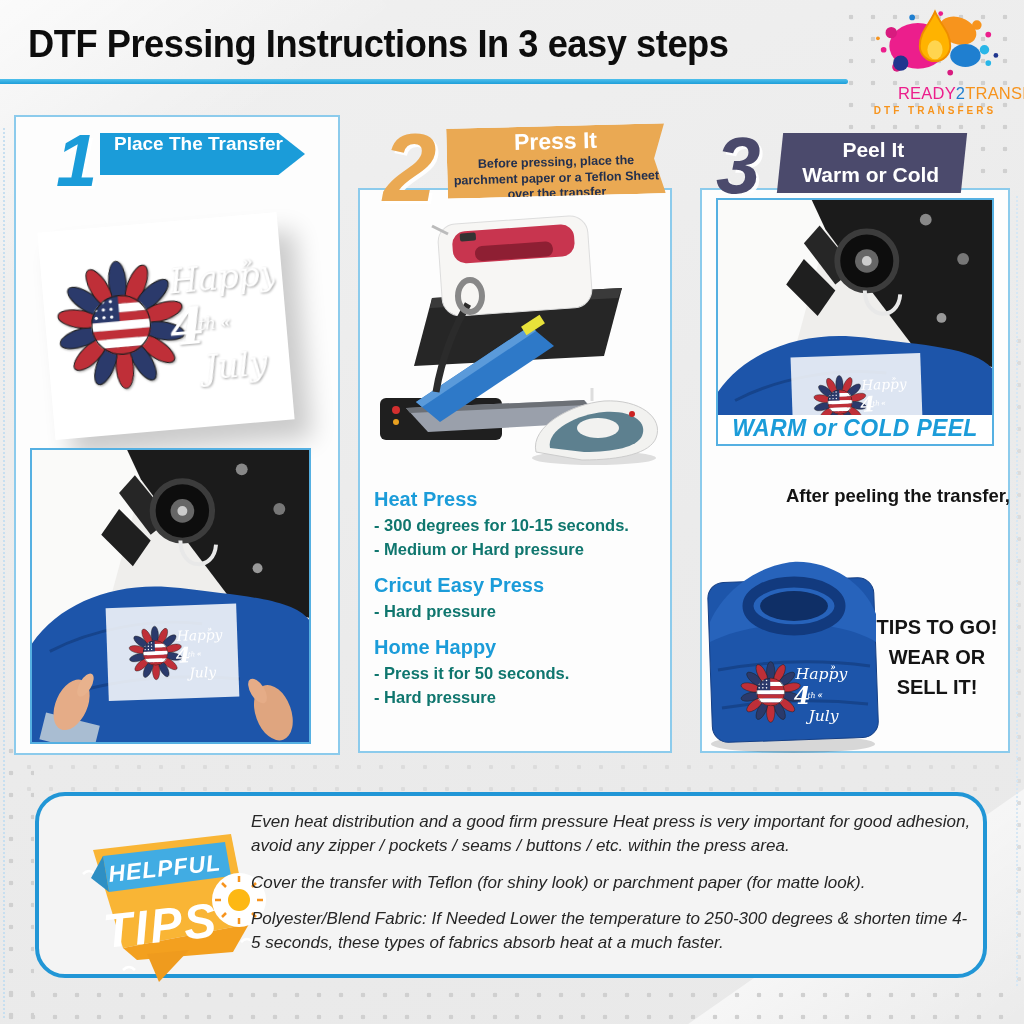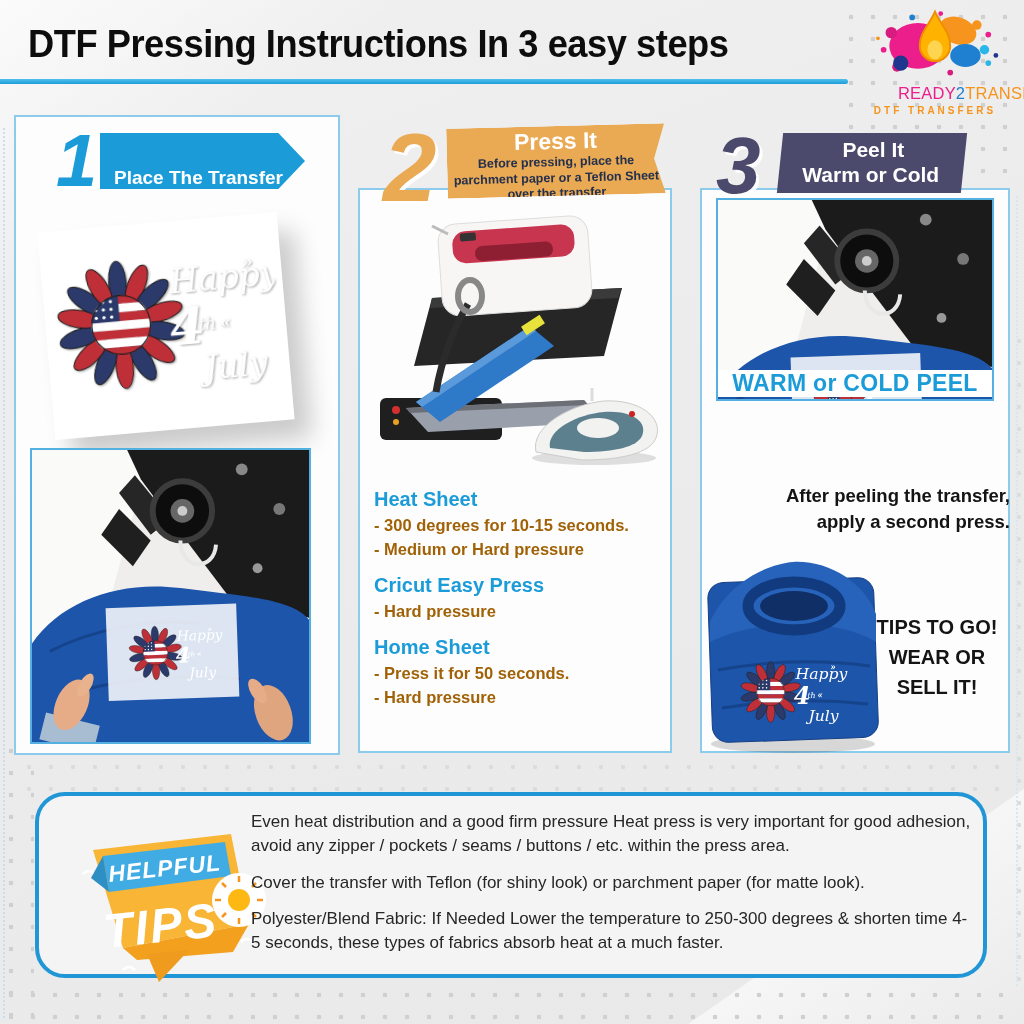--- a/index.html
+++ b/index.html
@@ -25,23 +25,23 @@
   .logo-ready{color:#ec1e8c;} .logo-two{color:#1f7fd0;} .logo-transfer{color:#f7941d;}
   .logo-tag{font-size:10px;font-weight:700;letter-spacing:3px;color:#f7941d;margin-top:2px;}
   
   .panel{position:absolute;z-index:1;background:#fdfdfd;border:2px solid #8ccbec;box-sizing:border-box;}
   #panel1{left:14px;top:115px;width:326px;height:640px;}
   #panel2{left:358px;top:188px;width:314px;height:565px;}
   #panel3{left:700px;top:188px;width:310px;height:565px;}
   .step-num{position:absolute;z-index:3;font-style:italic;font-weight:900;line-height:1;
     text-shadow:3px 3px 0 rgba(255,255,255,.9);}
   .ribbon{position:absolute;z-index:2;color:#fff;box-sizing:border-box;}
-  #ribbon1{left:100px;top:133px;width:205px;height:56px;background:#1b9cd9;
+  #ribbon1{left:100px;top:133px;width:205px;height:42px;background:#1b9cd9;
     clip-path:polygon(0 0,87% 0,100% 50%,87% 100%,0 100%);
-    display:flex;align-items:flex-end;padding-left:14px;font-size:19px;font-weight:800;}
+    display:flex;align-items:flex-start;padding-left:14px;font-size:19px;font-weight:800;}
   #num1{left:56px;top:124px;font-size:74px;color:#1b9cd9;}
   #ribbon2{left:447px;top:126px;width:218px;height:70px;background:#eaa953;transform:rotate(-1.5deg);
     clip-path:polygon(0 0,100% 0,95% 50%,100% 100%,0 100%);text-align:center;padding-top:3px;}
   #num2{left:383px;top:120px;font-size:96px;color:#eaa953;}
   .ribbon2-title{font-size:23px;font-weight:800;line-height:1.1;}
   .ribbon2-sub{font-size:12.5px;font-weight:700;line-height:1.22;color:#23304e;width:208px;margin:1px auto 0;}
   #ribbon3{left:780px;top:133px;width:184px;height:60px;background:#4b4a6c;transform:skewX(-6deg);
     display:flex;flex-direction:column;justify-content:center;text-align:center;font-size:21px;font-weight:800;line-height:1.18;}
   #ribbon3 > div{transform:skewX(6deg);}
   #num3{left:716px;top:126px;font-size:80px;color:#4b4a6c;}
@@ -51,37 +51,37 @@
   .sheet svg{filter:drop-shadow(1px 1px 1px rgba(0,0,0,.35));}
   .caption1{position:absolute;left:20px;top:498px;width:315px;z-index:2;text-align:center;
     font-size:19px;font-weight:800;line-height:1.35;}
   .photo-frame{position:absolute;z-index:2;border:2px solid #55b0e2;background:#fff;box-sizing:border-box;overflow:hidden;}
   #photo1{left:30px;top:448px;width:281px;height:296px;}
   
   #devices{position:absolute;left:372px;top:204px;width:286px;height:276px;z-index:2;}
   .press-info{position:absolute;left:374px;top:488px;width:290px;z-index:2;}
   .press-section{margin-bottom:12px;}
   .press-heading{font-size:20px;font-weight:800;color:#1b9cd9;margin-bottom:3px;}
-  .press-bullet{font-size:16.5px;font-weight:700;line-height:1.45;color:#a16207;}
-  
-  #frame3{left:716px;top:198px;width:278px;height:203px;}
+  .press-bullet{font-size:16.5px;font-weight:700;line-height:1.45;color:#0f766e;}
+  
+  #frame3{left:716px;top:198px;width:278px;height:248px;font-style:italic;}
   .peel-caption{position:absolute;left:0;bottom:2px;width:100%;text-align:center;
     font-size:23px;font-weight:800;color:#1b9cd9;letter-spacing:.3px;background:#fff;}
   .after-text{position:absolute;left:674px;top:483px;width:336px;z-index:2;text-align:right;
     font-size:18.5px;font-weight:800;line-height:1.4;}
   #folded{position:absolute;left:698px;top:548px;width:190px;height:206px;z-index:2;}
   .ready-text{position:absolute;left:862px;top:612px;width:150px;z-index:2;text-align:center;
     font-size:20px;font-weight:800;line-height:1.5;}
   
   .tips-box{position:absolute;left:35px;top:792px;width:952px;height:186px;z-index:2;
     background:#f4f4f4;border:4px solid #2196d6;border-radius:30px;box-sizing:border-box;}
   #badge{position:absolute;left:24px;top:16px;width:212px;height:172px;}
   .tips-text{position:absolute;left:212px;top:14px;width:724px;font-size:17px;font-weight:500;
     line-height:1.4;color:#262626;}
-  .tips-text p{margin:0 0 13px 0;}
+  .tips-text p{margin:0 0 13px 0;font-style:italic;}
 </style>
 </head>
 <body>
 
 <svg width="0" height="0" style="position:absolute" aria-hidden="true">
   <defs>
 
     <symbol id="sym-flower" viewBox="0 0 240 200">
       <g>
         <g stroke="#1e1e1e" stroke-width="1">
@@ -281,49 +281,48 @@
 <div class="ribbon" id="ribbon2">
   <div class="ribbon2-title">Press It</div>
   <div class="ribbon2-sub">Before pressing, place the parchment paper or a Teflon Sheet over the transfer</div>
 </div>
 <svg id="devices" viewBox="0 0 286 272">
     <use href="#sym-devices"></use>
   </svg>
 
 <div class="press-info">
   <div class="press-section">
-    <div class="press-heading">Heat Sheet</div>
+    <div class="press-heading">Heat Press</div>
     <div class="press-bullet">- 300 degrees for 10-15 seconds.</div>
     <div class="press-bullet">- Medium or Hard pressure</div>
   </div>
   <div class="press-section">
     <div class="press-heading">Cricut Easy Press</div>
     <div class="press-bullet">- Hard pressure</div>
   </div>
   <div class="press-section">
-    <div class="press-heading">Home Sheet</div>
+    <div class="press-heading">Home Happy</div>
     <div class="press-bullet">- Press it for 50 seconds.</div>
     <div class="press-bullet">- Hard pressure</div>
   </div>
 </div>
 
 <div class="step-num abs" id="num3">3</div>
 <div class="ribbon" id="ribbon3">
   <div>Peel It</div>
   <div>Warm or Cold</div>
 </div>
 <div class="photo-frame" id="frame3">
   <svg width="274" height="228" viewBox="0 0 280 232" preserveAspectRatio="xMidYMin slice">
       <use href="#sym-press-photo" width="280" height="296"></use>
     </svg>
   <div class="peel-caption">WARM or COLD PEEL</div>
 </div>
 <div class="after-text">
   <div>After peeling the transfer,</div>
-  <div>apply a second press.</div>
 </div>
 <svg id="folded" viewBox="0 0 190 206">
     <use href="#sym-folded"></use>
   </svg>
 <div class="ready-text">
   <div>TIPS TO GO!</div>
   <div>WEAR OR</div>
   <div>SELL IT!</div>
 </div>
 

